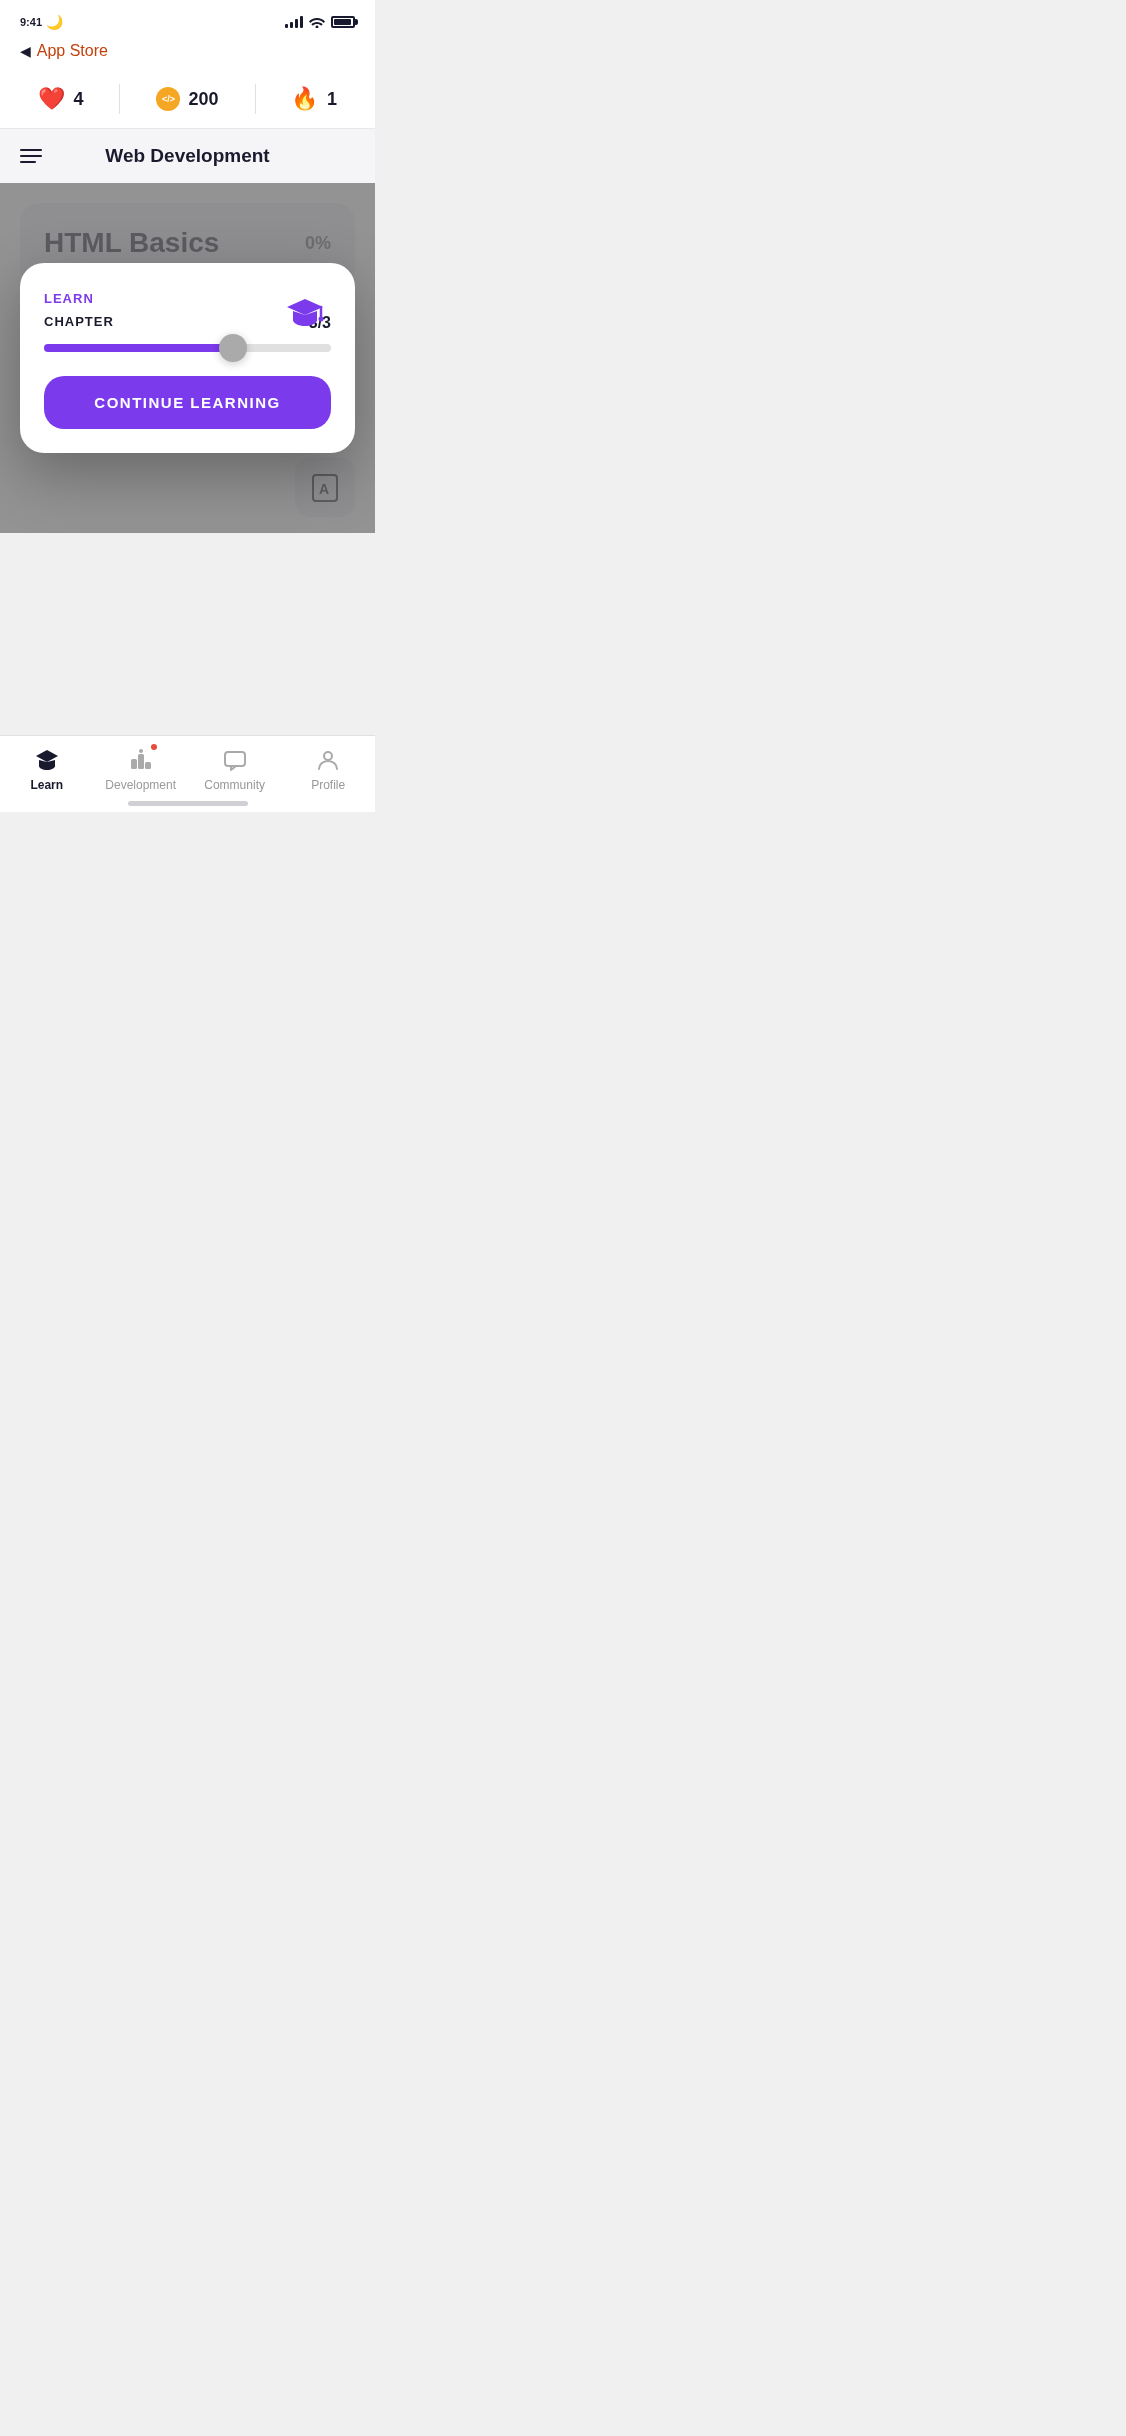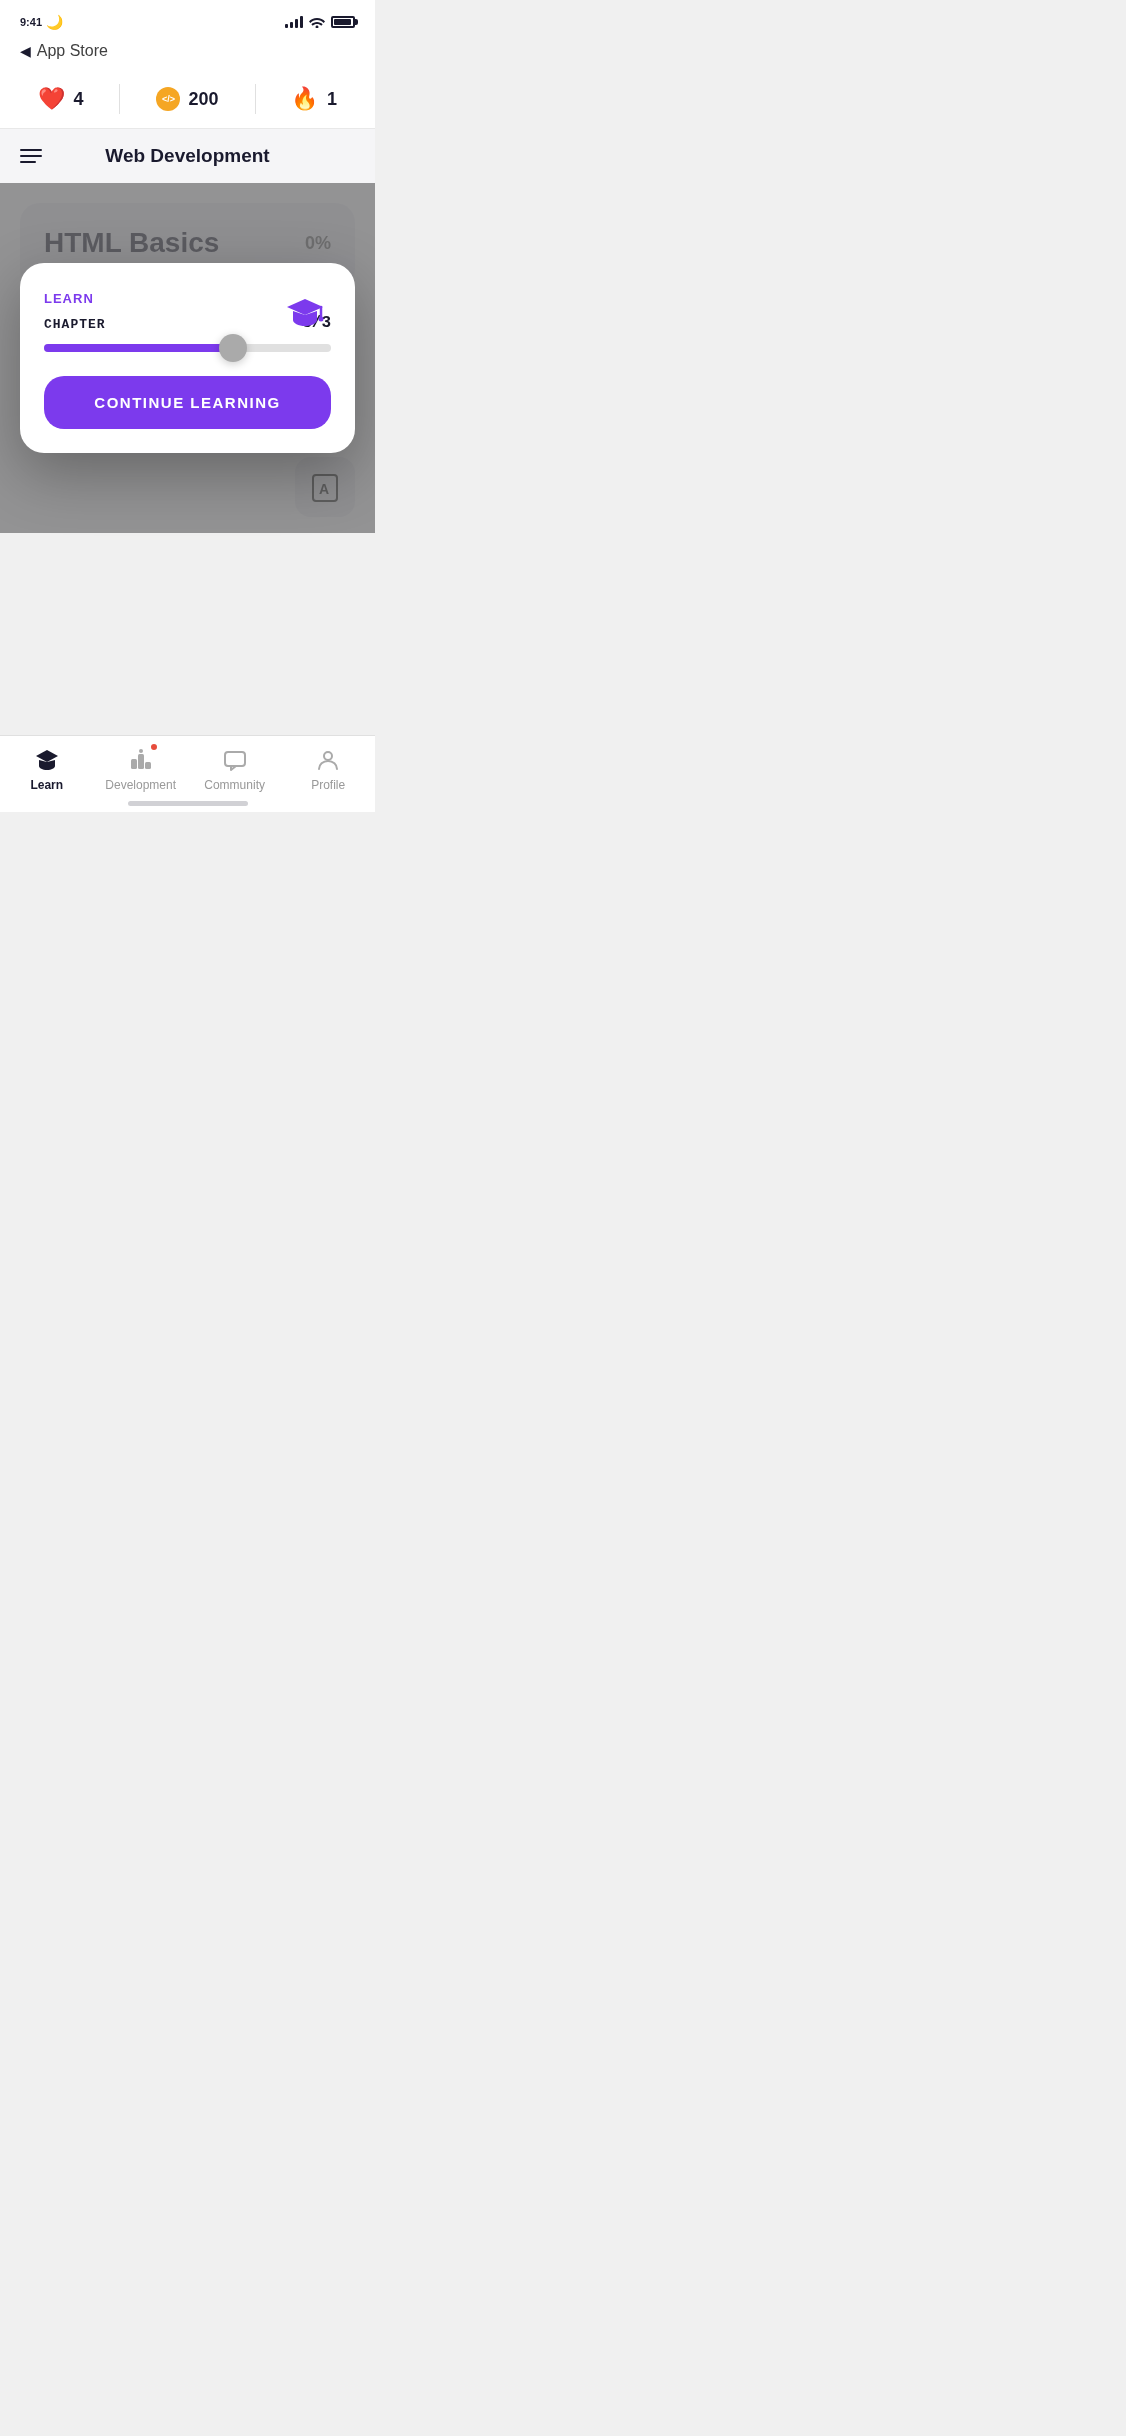--- a/index.html
+++ b/index.html
@@ -87,21 +87,21 @@
       display: flex;
       align-items: center;
       gap: 6px;
     }
     .back-arrow {
       color: #1a1a2e;
       font-size: 14px;
     }
     .back-text {
       font-size: 16px;
-      color: #404040;
+      color: #c2410c;
       font-weight: 400;
     }
 
     
     .stats-bar {
       background: #fff;
       display: flex;
       justify-content: space-around;
       align-items: center;
       padding: 14px 20px;
@@ -255,23 +255,22 @@
       height: 44px;
     }
 
     .chapter-section {
       margin-bottom: 20px;
     }
 
     .chapter-header {
       display: flex;
       justify-content: space-between;
-      align-items: flex-end;
+      align-items: flex-start;
       margin-bottom: 12px;
-      font-family: Liberation Mono, monospace;
     }
 
     .chapter-label {
       font-size: 13px;
       font-weight: 700;
       color: #1a1a2e;
       letter-spacing: 1px;
       text-transform: uppercase;
     }
 

